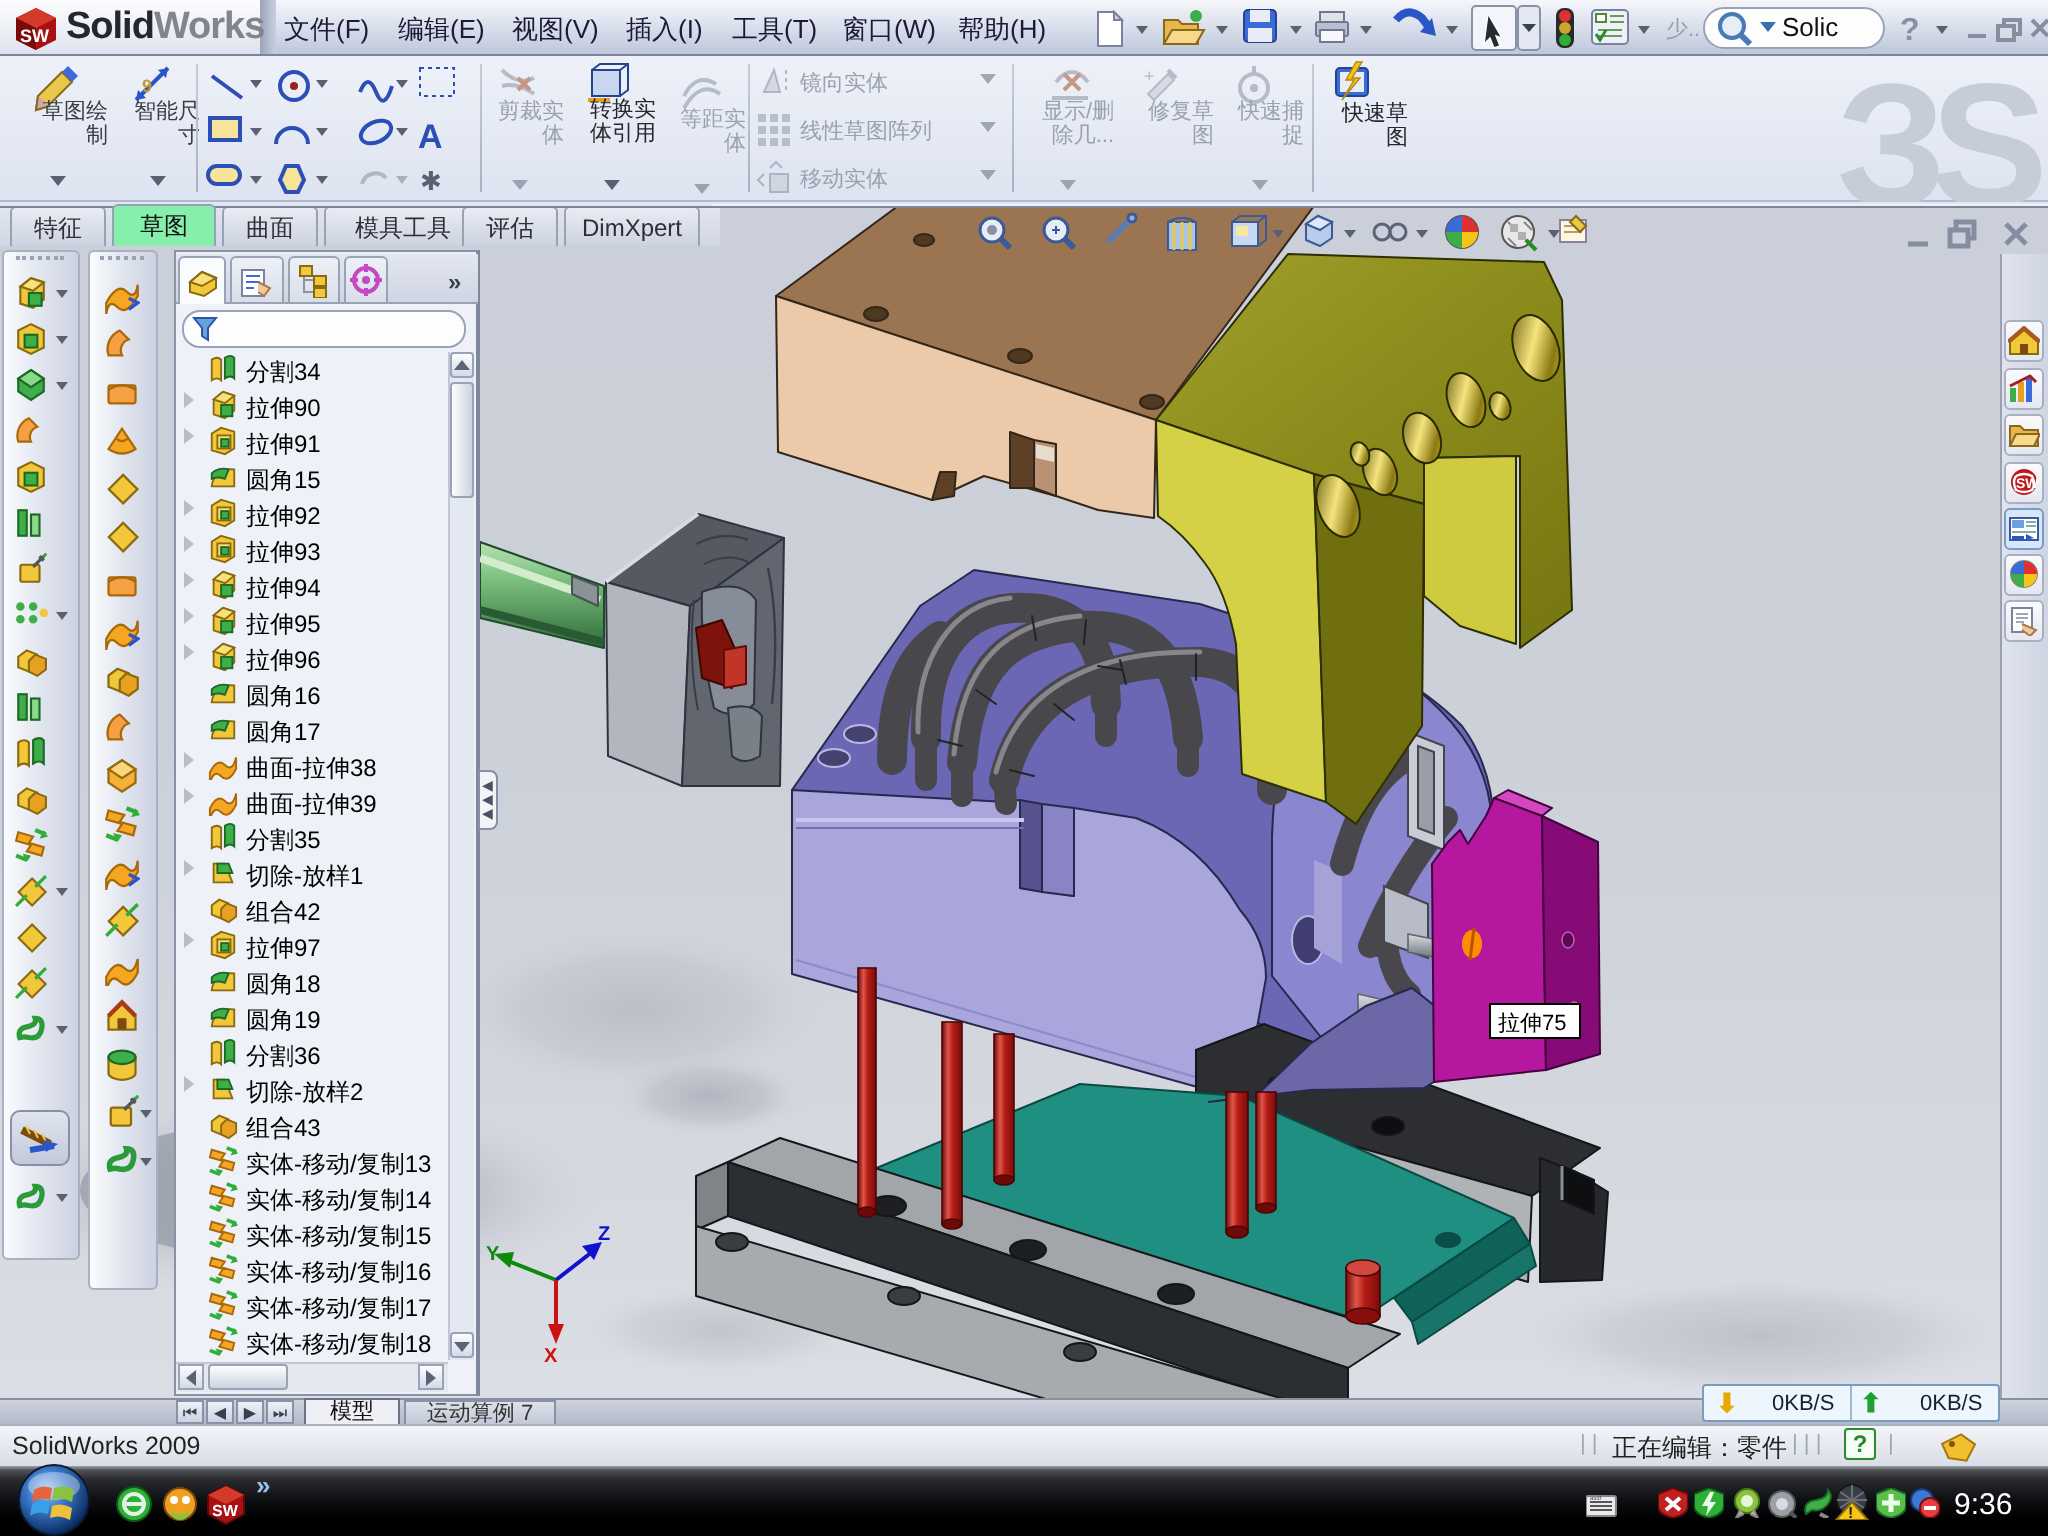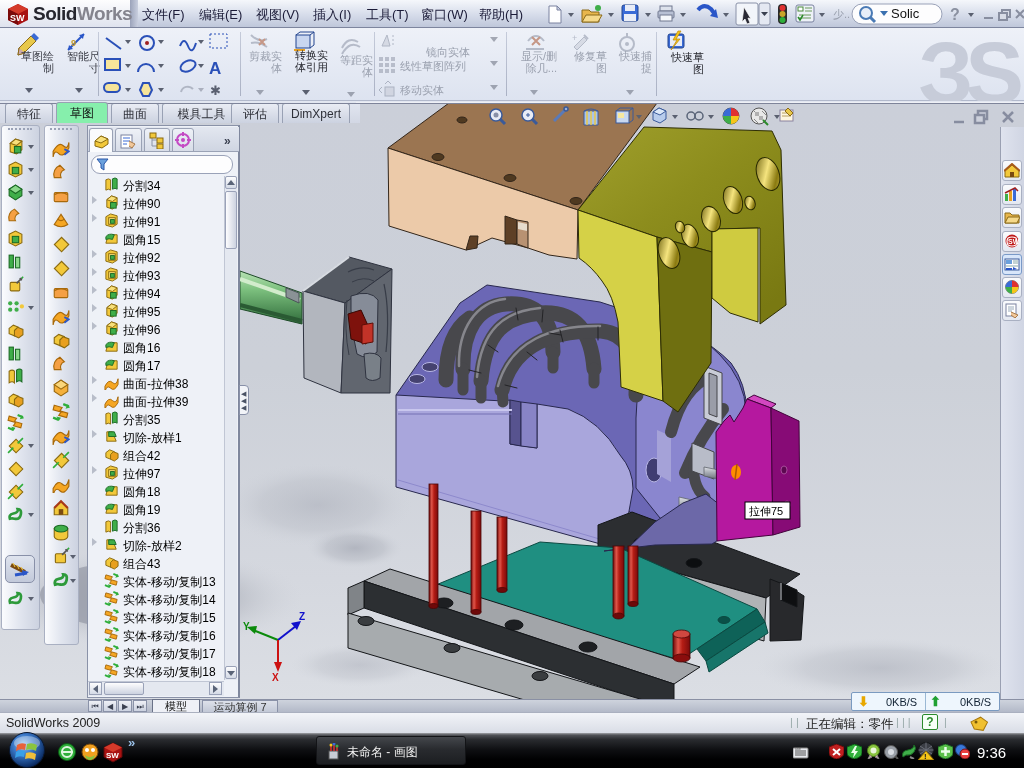--- a/index.html
+++ b/index.html
@@ -472,21 +472,21 @@
         <polygon points="490,57 498,57 494,62" opacity="0.5"></polygon>
         <polygon points="530,62 538,62 534,67" opacity="0.5"></polygon>
         <polygon points="626,62 634,62 630,67" opacity="0.5"></polygon>
       </g>
 </svg>
 <div class="abs cmtxt" style="left:4px;top:50px;width:50px">草图绘<br>制</div>
 <div class="abs cmtxt" style="left:54px;top:50px;width:46px">智能尺<br>寸</div>
 <div class="abs cmtxt cmgray" style="left:238px;top:50px;width:44px">剪裁实<br>体</div>
 <div class="abs cmtxt cmdark" style="left:284px;top:50px;width:44px">转换实<br>体引用</div>
 <div class="abs cmtxt cmgray" style="left:329px;top:54px;width:44px">等距实<br>体</div>
-<div class="abs cmtxt cmgray" style="left:400px;top:46px;width:70px;text-align:right">镜向实体</div>
+<div class="abs cmtxt cmgray" style="left:400px;top:36px;width:70px;text-align:left">镜向实体</div>
 <div class="abs cmtxt cmgray" style="left:400px;top:60px;width:90px;text-align:left">线性草图阵列</div>
 <div class="abs cmtxt cmgray" style="left:400px;top:84px;width:70px;text-align:left">移动实体</div>
 <div class="abs cmtxt cmgray" style="left:513px;top:50px;width:44px">显示/删<br>除几...</div>
 <div class="abs cmtxt cmgray" style="left:563px;top:50px;width:44px">修复草<br>图</div>
 <div class="abs cmtxt cmgray" style="left:608px;top:50px;width:44px">快速捕<br>捉</div>
 <div class="abs cmtxt cmdark" style="left:654px;top:52px;width:50px">快速草<br>图</div>
 <div class="abs vsep" style="left:98px"></div>
 <div class="abs vsep" style="left:240px"></div>
 <div class="abs vsep" style="left:374px"></div>
 <div class="abs vsep" style="left:506px"></div>
@@ -1129,31 +1129,20 @@
       <path d="M4,12 q5,4 10,0 q-1,5 -5,5 q-4,0 -5,-5" fill="#8ac43f"></path>
       <circle cx="6" cy="7" r="2" fill="#fff"></circle>
       <circle cx="12" cy="7" r="2" fill="#fff"></circle>
     </svg>
 <svg class="abs" style="left:103px;top:742px" width="21" height="21" viewBox="0 0 21 21">
       <polygon points="10,1 19,5.5 19,15 10,20 1,15 1,5.5" fill="#a81212" stroke="#5e0808"></polygon>
       <polygon points="10,1 19,5.5 10,10 1,5.5" fill="#d43a2a"></polygon>
       <text x="3" y="16" font-size="8" font-weight="bold" fill="#fff">SW</text>
     </svg>
 <div class="abs" style="left:128px;top:735px;color:#9ac0e8;font-size:13px;font-weight:bold">»</div>
-<div class="abs tbtn" style="left:316px;width:150px;background:linear-gradient(#44474c,#292b2f 45%,#1c1e21)">
-<svg style="position:absolute;left:8px;top:6px" width="16" height="17">
-        <rect x="4" y="8" width="9" height="8" fill="#c8ccd4" stroke="#555"></rect>
-        <path d="M6,8 v-6 M9,8 v-7 M12,8 v-5" stroke="#e03030" stroke-width="1.5"></path>
-        <path d="M6,2 l0,0" stroke="#3a6bd6"></path>
-        <circle cx="6" cy="2" r="1.5" fill="#f5c518"></circle>
-        <circle cx="9" cy="1" r="1.5" fill="#3a6bd6"></circle>
-        <circle cx="12" cy="3" r="1.5" fill="#3fae49"></circle>
-      </svg>
-<span style="position:absolute;left:30px;top:7px">未命名 - 画图</span>
-    </div>
 <svg class="abs" style="left:793px;top:746px" width="16" height="13">
       <rect x="0" y="2" width="15" height="10" rx="1" fill="#e8eaee" stroke="#888"></rect>
       <path d="M2,5 h11 M2,7 h11 M2,9 h11" stroke="#555" stroke-width="1"></path>
       <text x="2" y="4" font-size="3" fill="#555">asdf</text>
     </svg>
 <svg class="abs trayico" style="left:829px">
       <path d="M7.5,0 L15,3 V9 Q15,13 7.5,15 Q0,13 0,9 V3 Z" fill="#c02020" stroke="#6a0a0a"></path>
       <path d="M4,5 l7,6 m0,-6 l-7,6" stroke="#fff" stroke-width="2"></path>
     </svg>
 <svg class="abs trayico" style="left:847px">

